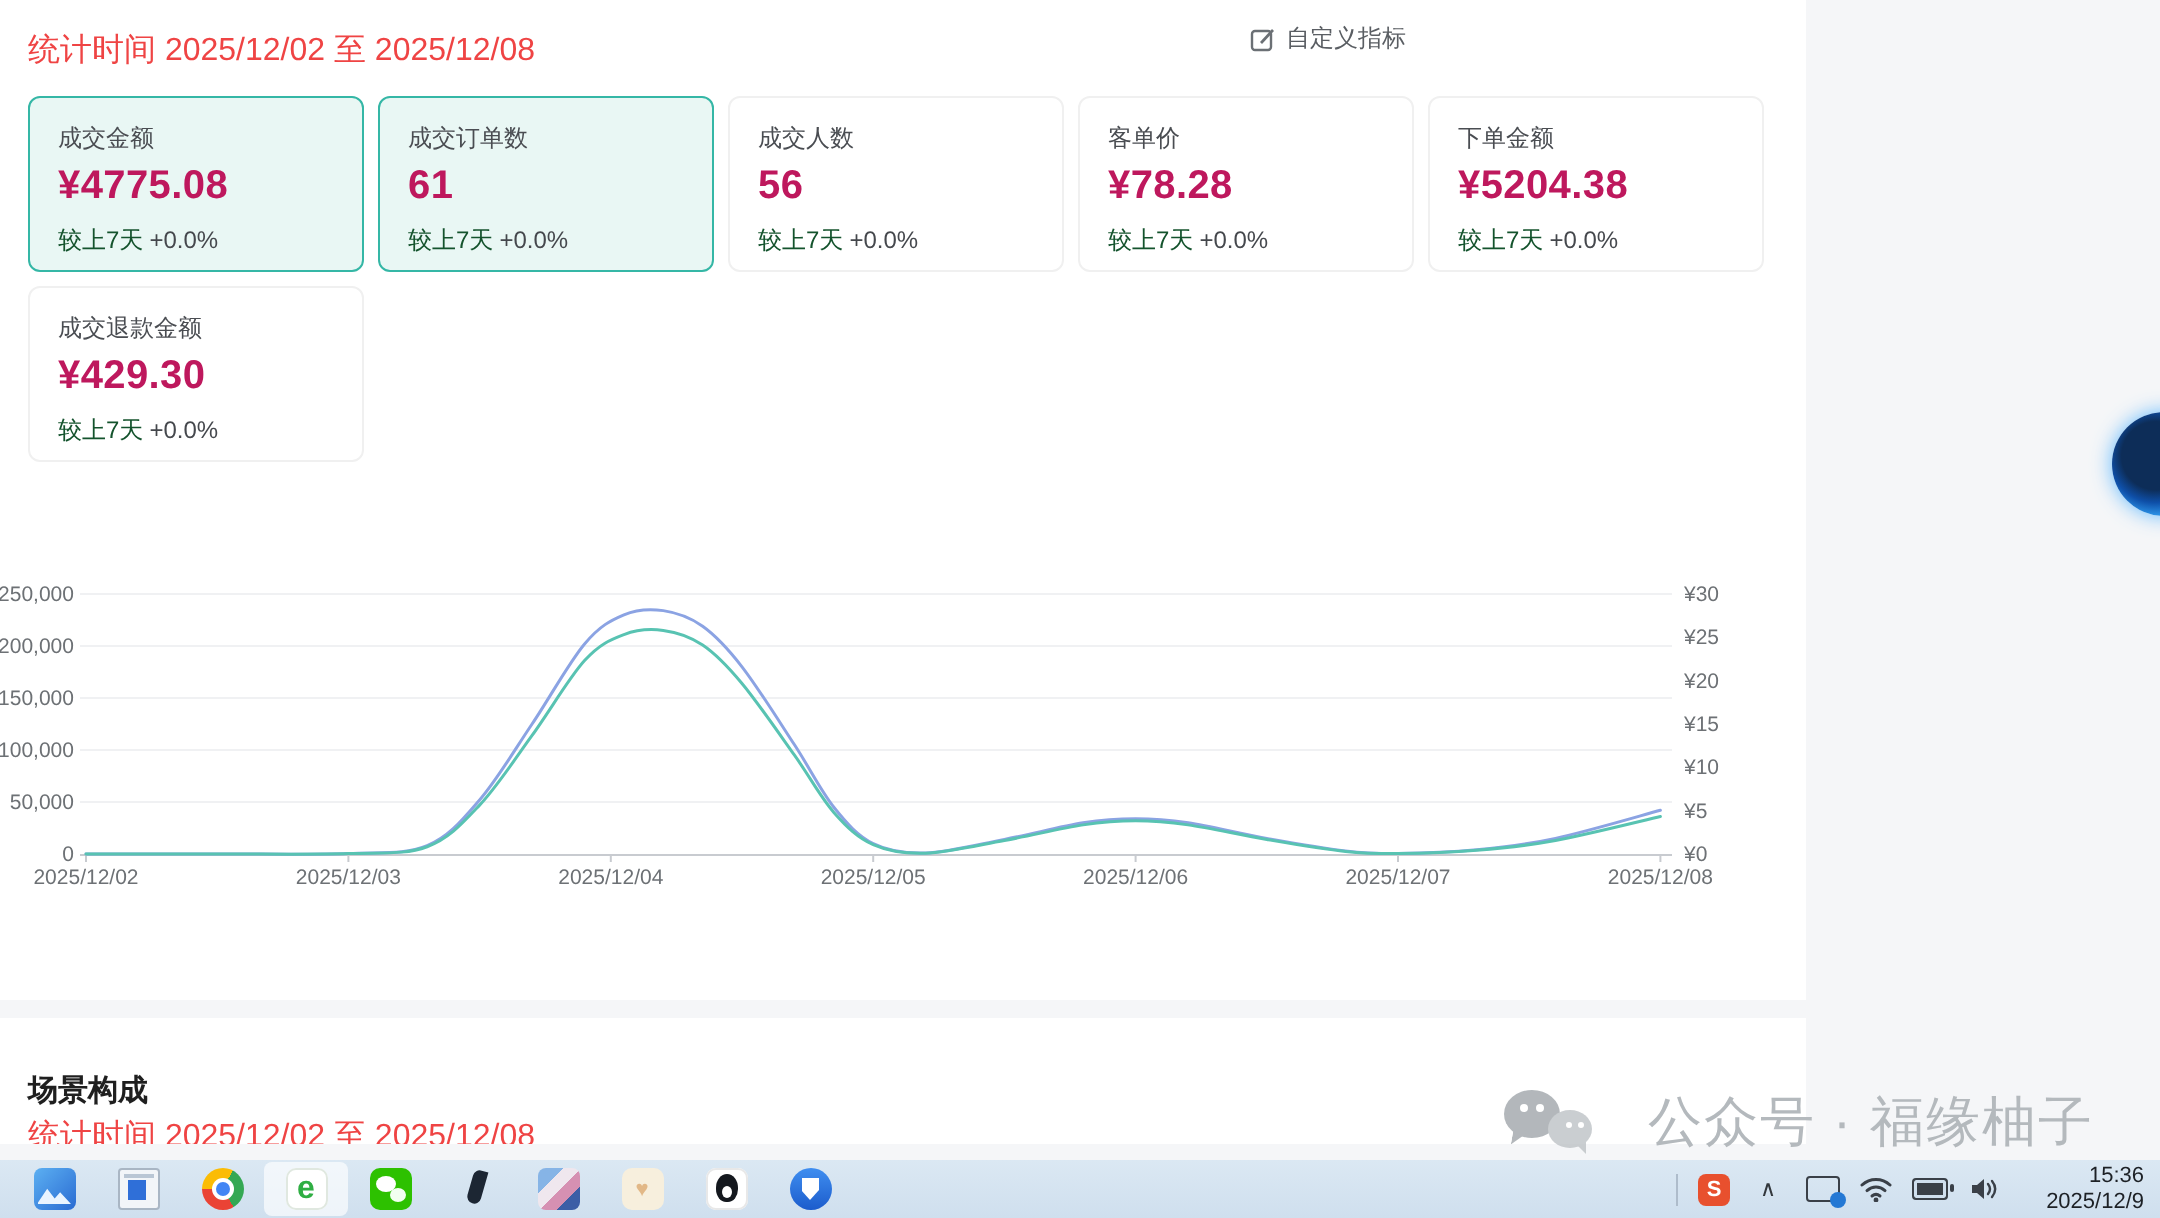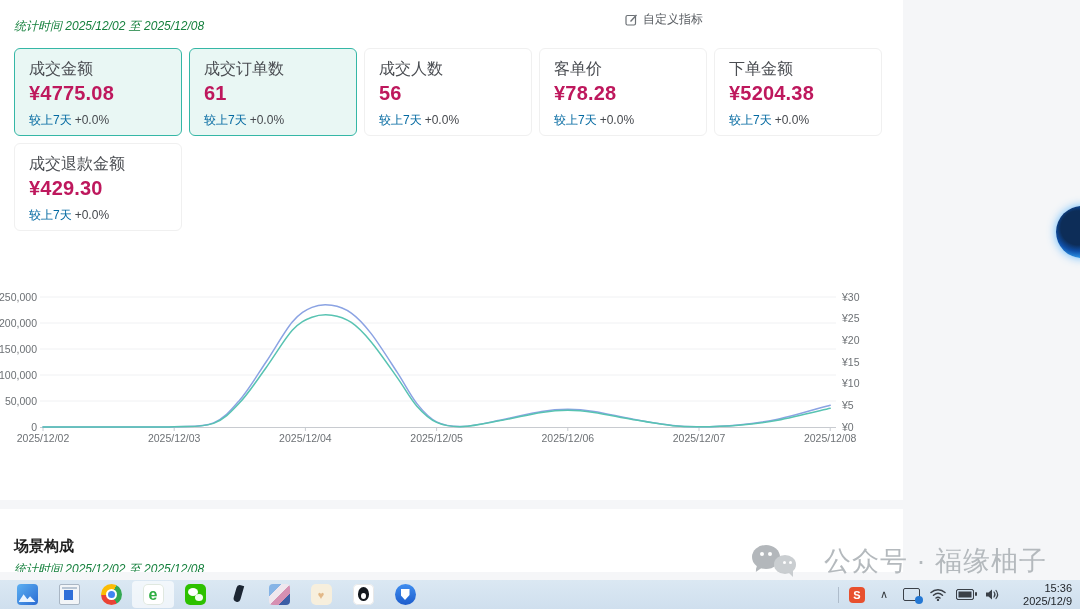--- a/index.html
+++ b/index.html
@@ -8,41 +8,41 @@
     background:#f5f6f8;
     font-family:"Liberation Sans","DejaVu Sans",sans-serif;
     -webkit-font-smoothing:antialiased;
   }
   
   .panel{background:#fff;width:903px;position:absolute;left:0;}
   #panel-main{top:0;height:500px;}
   #panel-scene{top:509px;height:63px;overflow:hidden;}
   .panel-pad{padding:13px 14px 0 14px;}
   .sec-title{font-size:15px;font-weight:bold;color:#1f1f1f;line-height:21px;}
-  .sec-sub{font-size:12px;color:#15803d;margin-top:5px;line-height:16px;font-style:italic;}
+  .sec-sub{font-size:16px;color:#ef4444;margin-top:5px;line-height:16px;}
   #panel-scene .panel-pad{padding-top:26px;}
   
   #custom-metric{
     position:absolute;top:11px;right:200px;display:flex;align-items:center;gap:5px;
     font-size:12px;color:#5a5e63;cursor:pointer;padding-left:20px;
   }
   #custom-metric svg{display:block;}
   
   #cards{padding:14px 14px 0 14px;}
   .cards-row{display:flex;gap:7px;}
   .cards-row + .cards-row{margin-top:7px;}
   .card{
     width:168px;height:88px;box-sizing:border-box;border-radius:6px;
     border:1px solid #f0f0f0;background:#fff;padding:12px 14px;cursor:pointer;
   }
   .card.selected{border-color:#35b7a6;background:#e9f7f4;}
-  .card-label{font-size:16px;color:#4a4d52;line-height:16px;}
+  .card-label{font-size:12px;color:#4a4d52;line-height:16px;}
   .card-value{font-size:20px;font-weight:bold;color:#be185d;line-height:26px;margin-top:3px;letter-spacing:.2px;}
   .card-sub{font-size:12px;margin-top:6px;line-height:16px;}
-  .card-sub .cmp{color:#0369a1;}
+  .card-sub .cmp{color:#14532d;}
   .card-sub .pct{color:#45484d;margin-left:3px;}
   
   #chart-wrap{position:absolute;left:0;top:288px;width:903px;height:165px;}
   
   #watermark{position:absolute;left:752px;top:543px;display:flex;align-items:center;gap:26px;z-index:5;}
   #wm-logo{position:relative;width:46px;height:36px;opacity:.75;}
   .wm-bub1{position:absolute;left:0;top:2px;width:28px;height:24px;background:#9aa0a5;border-radius:50%;}
   .wm-bub1::after{content:"";position:absolute;left:4px;bottom:-4px;width:8px;height:8px;background:#9aa0a5;
     clip-path:polygon(0 0,100% 0,0 100%);transform:rotate(10deg);}
   .wm-bub2{position:absolute;right:2px;top:12px;width:22px;height:19px;background:#b9bec2;border-radius:50%;}

